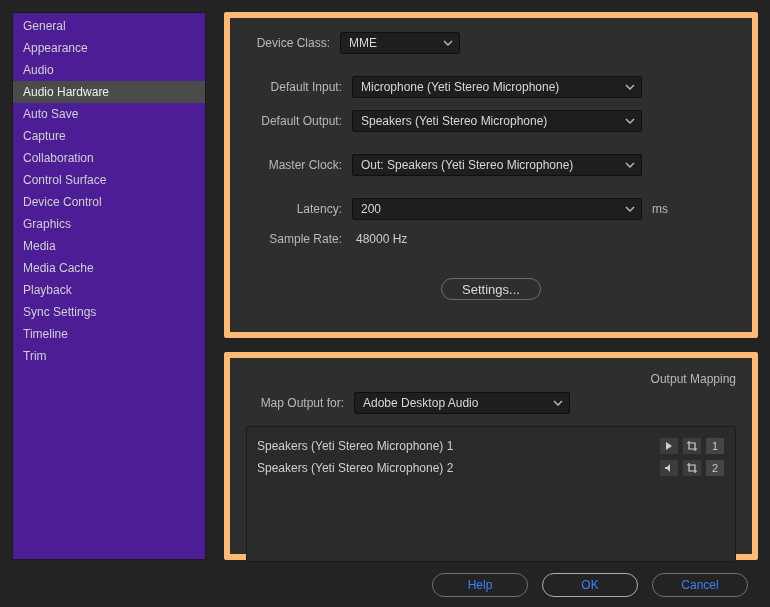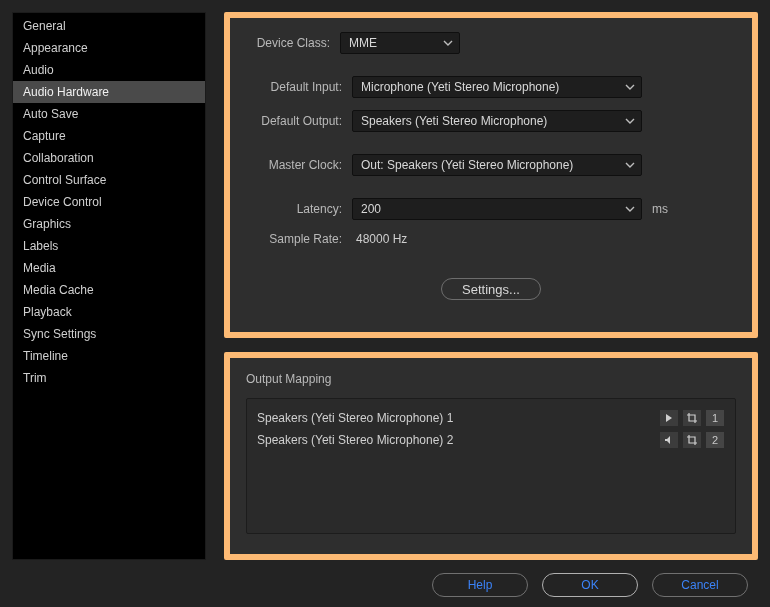--- a/index.html
+++ b/index.html
@@ -15,21 +15,21 @@
   }
   .root {
     display: flex;
     padding: 12px 12px 0 12px;
     gap: 18px;
     height: 560px;
   }
   
   .sidebar {
     width: 194px;
-    background: #000000;
+    background: #4c1d95;
     border: 1px solid #1b1b1b;
     padding: 2px 0;
     overflow: hidden;
   }
   .sidebar-item {
     padding: 4px 10px;
     color: #d0d0d0;
     cursor: default;
     line-height: 14px;
   }
@@ -104,20 +104,21 @@
     border: 1px solid #6d6d6d;
     border-radius: 11px;
     background: transparent;
     color: #d8d8d8;
     font-size: 13px;
     cursor: default;
   }
   .section-title {
     color: #b9b9b9;
     margin-bottom: 6px;
+    text-align: right;
   }
   .map-list {
     margin-top: 12px;
     background: #2a2a2a;
     border: 1px solid #1c1c1c;
     border-radius: 2px;
     height: 136px;
     padding: 8px 10px;
   }
   .map-row {
@@ -171,21 +172,20 @@
       <div class="sidebar-item">General</div>
       <div class="sidebar-item">Appearance</div>
       <div class="sidebar-item">Audio</div>
       <div class="sidebar-item selected">Audio Hardware</div>
       <div class="sidebar-item">Auto Save</div>
       <div class="sidebar-item">Capture</div>
       <div class="sidebar-item">Collaboration</div>
       <div class="sidebar-item">Control Surface</div>
       <div class="sidebar-item">Device Control</div>
       <div class="sidebar-item">Graphics</div>
-      <div class="sidebar-item">Labels</div>
       <div class="sidebar-item">Media</div>
       <div class="sidebar-item">Media Cache</div>
       <div class="sidebar-item">Playback</div>
       <div class="sidebar-item">Sync Settings</div>
       <div class="sidebar-item">Timeline</div>
       <div class="sidebar-item">Trim</div>
     </div>
 
   <div class="main">
 
@@ -251,20 +251,29 @@
         <div class="indent-label">Sample Rate:</div>
         <div class="static-val">48000 Hz</div>
       </div>
 
       <div style="height:14px"></div>
       <button class="btn-settings">Settings...</button>
     </div>
 
     <div class="panel panel-bottom">
       <div class="section-title">Output Mapping</div>
+      <div class="row" style="margin-bottom:4px; margin-left:6px;">
+        <div class="label" style="width:92px">Map Output for:</div>
+        <div class="select w-map">
+          <span>Adobe Desktop Audio</span>
+          <svg class="chev" viewBox="0 0 10 10">
+              <path d="M1 3 L5 7 L9 3" stroke="#bdbdbd" stroke-width="1.4" fill="none"></path>
+            </svg>
+        </div>
+      </div>
 
       <div class="map-list" id="maplist">
           <div class="map-row">
             <div class="name">Speakers (Yeti Stereo Microphone) 1</div>
             <div class="map-icons">
               <div class="ico-btn">
                 <svg width="10" height="10" viewBox="0 0 10 10">
                   <path d="M2 1 L8 5 L2 9 Z" fill="#cfcfcf"></path>
                 </svg>
               </div>

